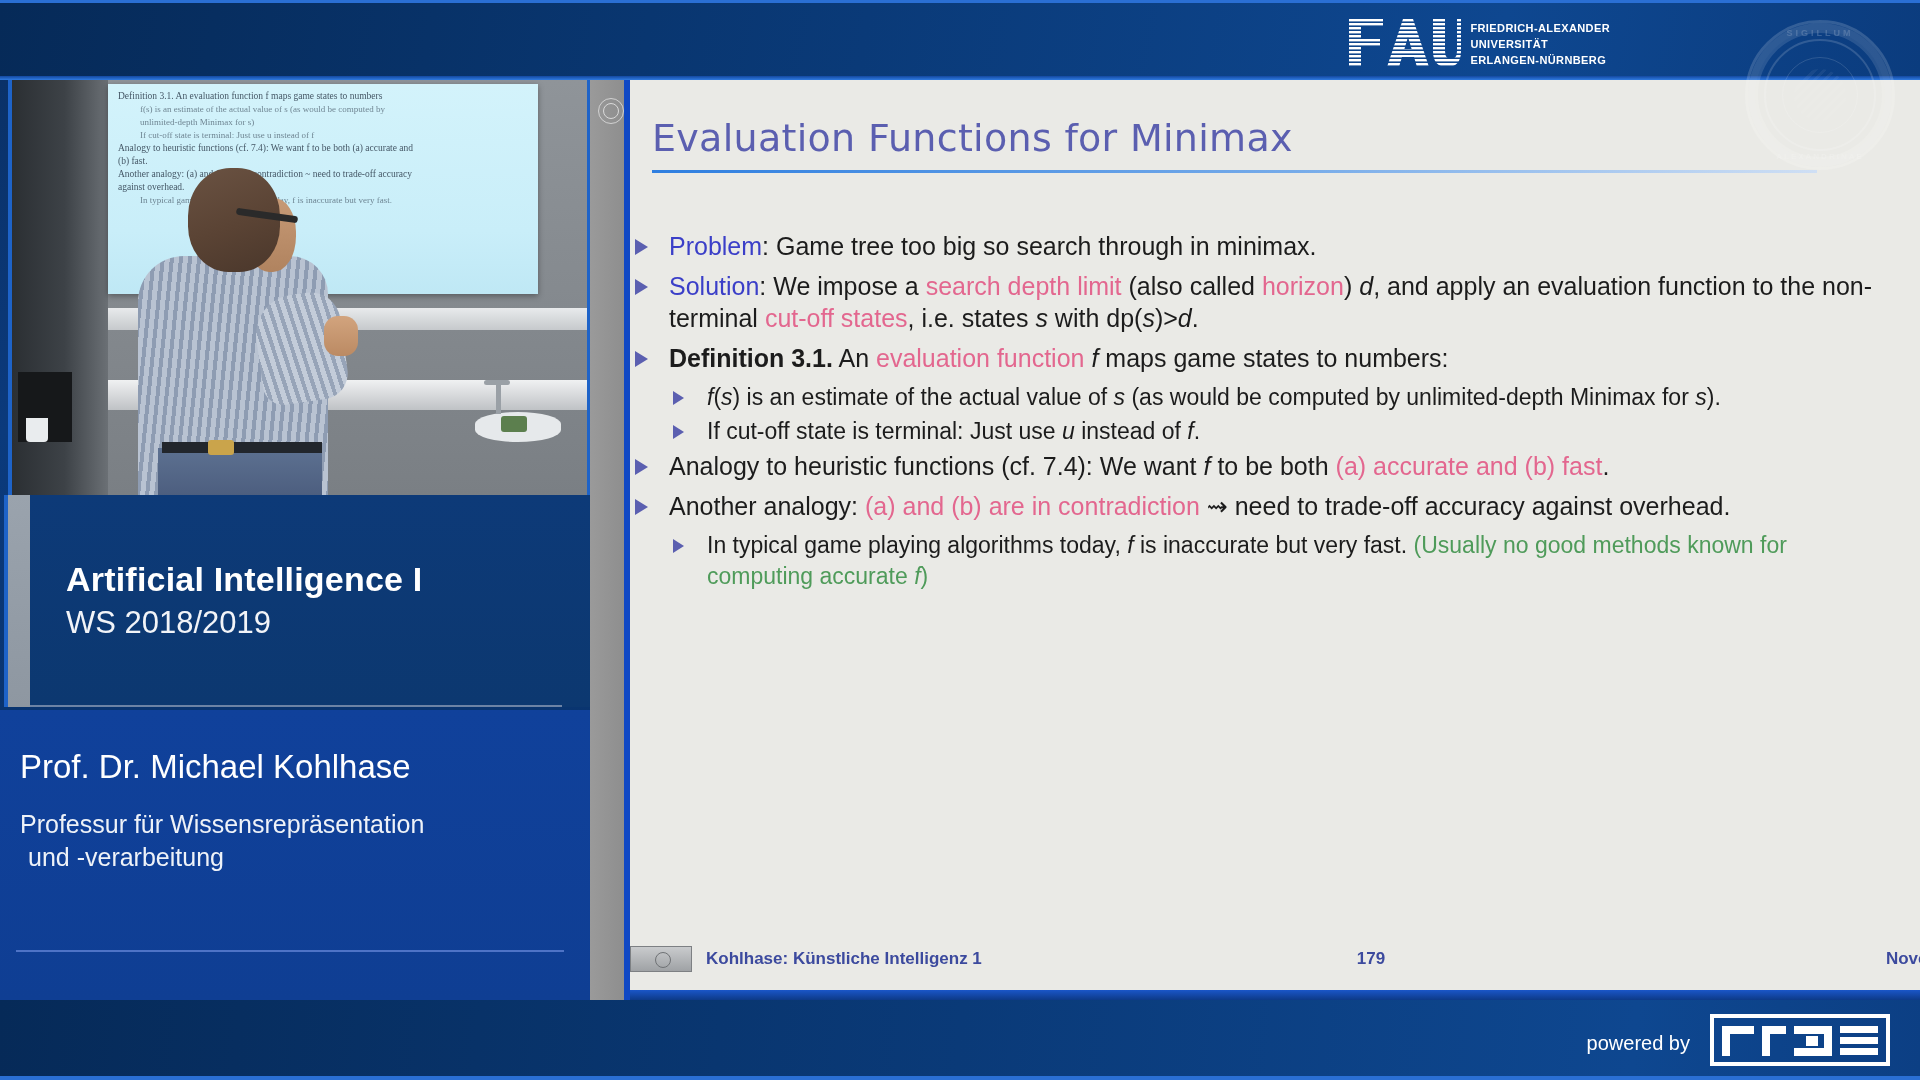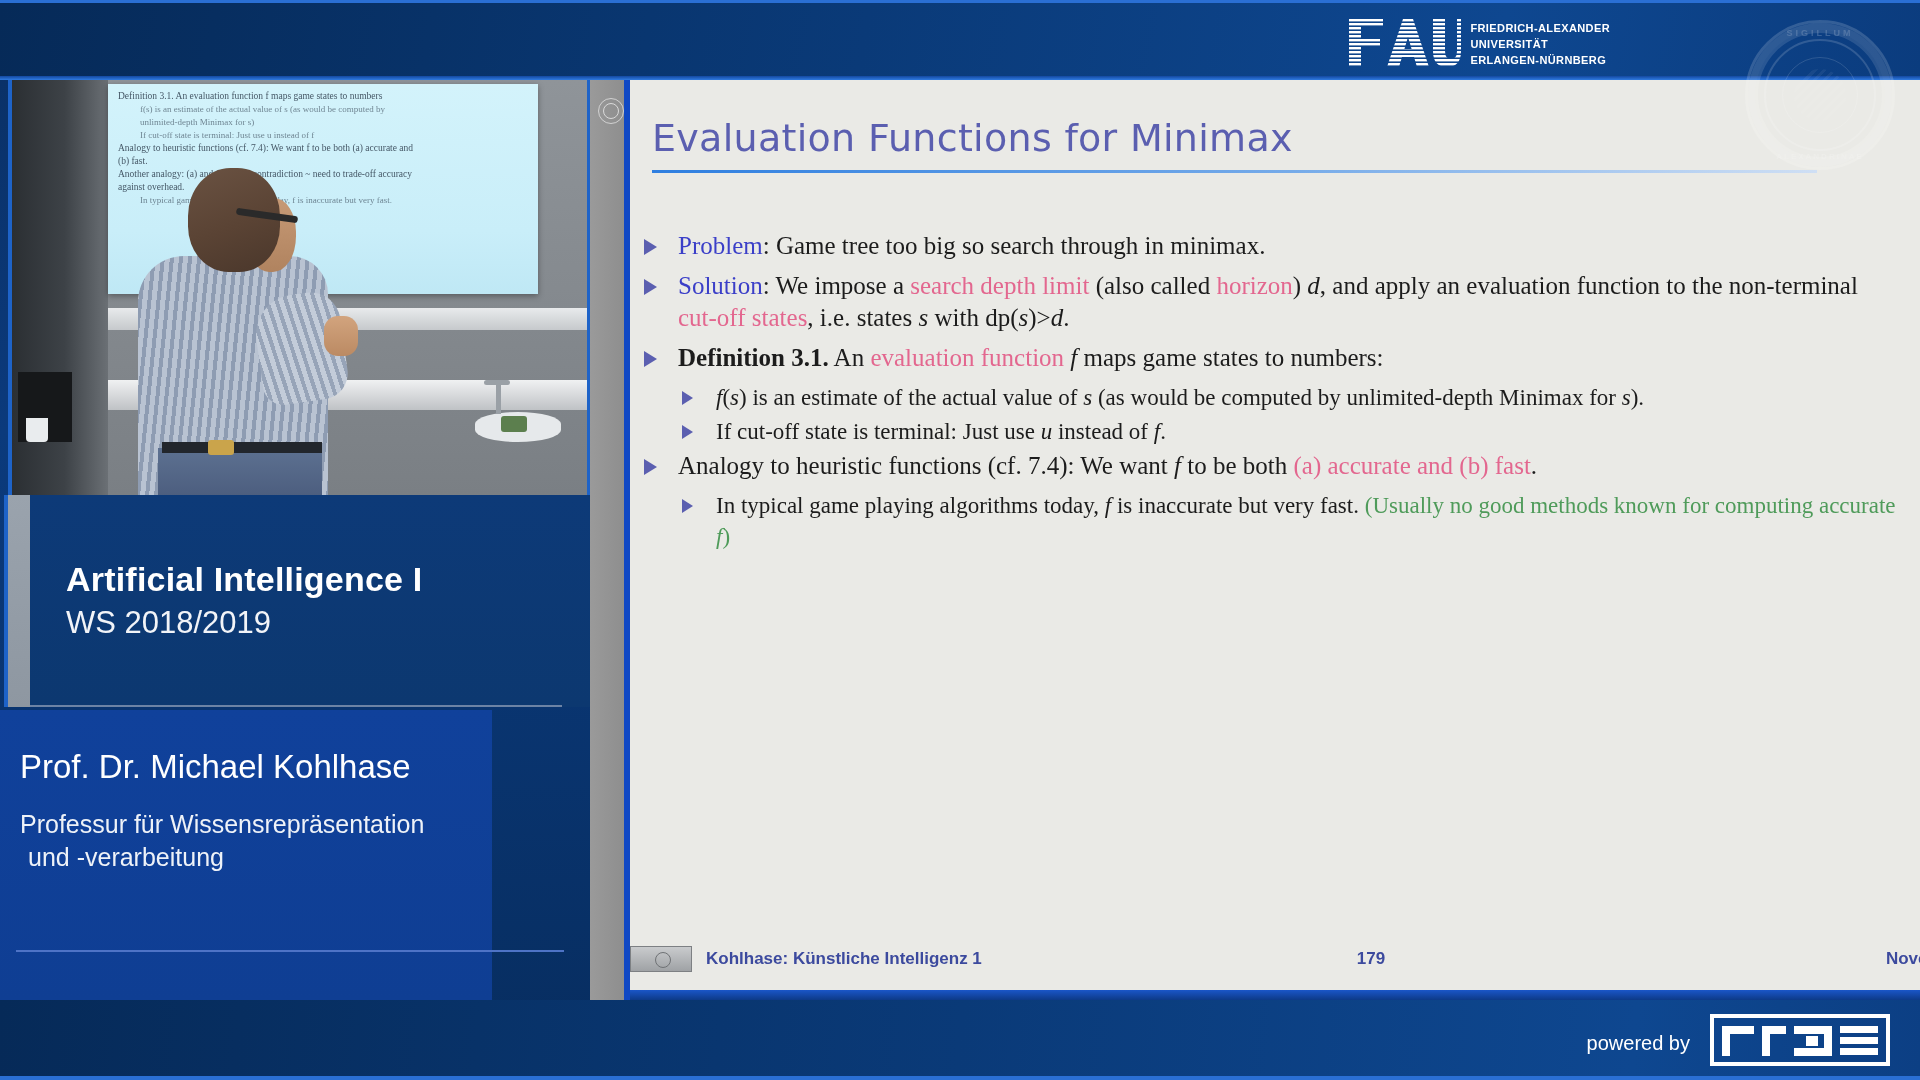--- a/index.html
+++ b/index.html
@@ -94,21 +94,21 @@
                 background:linear-gradient(180deg,#0d3a78 0%,#0c3870 100%); }
   #titleblock .leftbar { position:absolute; left:0; top:0; width:22px; height:100%;
                 background:linear-gradient(180deg,#9aa3ad,#8e97a1); }
   #titleblock .leftbar:before { content:""; position:absolute; left:-4px; top:0; width:4px; height:100%; background:#1e63c8; }
   #lect-title { position:absolute; left:58px; top:65px; color:#fff; font-size:34px; font-weight:bold;
                 letter-spacing:.2px; white-space:nowrap; }
   #lect-term { position:absolute; left:58px; top:110px; color:#f2f4f8; font-size:31px; white-space:nowrap; }
   #titleblock .hr { position:absolute; left:22px; bottom:0; width:532px; height:2px; background:#6c83a5; }
 
   
-  #presenter { position:absolute; left:0; top:630px; width:492px; height:290px;
+  #presenter { position:absolute; left:0; top:630px; width:590px; height:290px;
                background:linear-gradient(180deg,#10419b 0%,#0f3e93 100%); }
   #pres-name { position:absolute; left:20px; top:38px; color:#fff; font-size:33px; white-space:nowrap; }
   #pres-role1 { position:absolute; left:20px; top:100px; color:#eef2f8; font-size:25px; white-space:nowrap; }
   #pres-role2 { position:absolute; left:20px; top:133px; color:#eef2f8; font-size:25px; white-space:nowrap;margin-left:8px; }
   #presenter .hr { position:absolute; left:16px; top:240px; width:548px; height:2px; background:#4e73c6; }
 
   
   #slide { position:absolute; left:590px; top:80px; width:1330px; height:920px;
            background:#eaeae6; overflow:hidden; }
   #slide .sidegray { position:absolute; left:0; top:0; width:34px; height:100%;
@@ -116,22 +116,22 @@
   #slide .sideblue { position:absolute; left:34px; top:0; width:6px; height:100%; background:#1048c4; }
   #slide-emblem { position:absolute; left:8px; top:18px; width:26px; height:26px; border-radius:50%;
            border:1.5px solid #dcdcdc; opacity:.85; }
   #slide-emblem:after { content:""; position:absolute; inset:4px; border-radius:50%; border:1px solid #e6e6e6; }
 
   #slide-title { position:absolute; left:62px; top:36px; color:#5b5fb0; font-size:38px;
                  font-family:"DejaVu Sans", sans-serif; letter-spacing:.3px; white-space:nowrap; }
   #title-rule { position:absolute; left:62px; top:90px; width:1165px; height:3px;
                 background:linear-gradient(90deg,#2f7fe0 0%,#76abe9 55%,#cfdff4 100%); }
 
-  #body { position:absolute; left:46px; top:150px; width:1265px;
-          font-family:Liberation Serif, serif; color:#1c1c1c; }
+  #body { position:absolute; left:37px; top:150px; width:1265px;
+          font-family:Liberation Sans, sans-serif; color:#1c1c1c; }
   .itm { position:relative; padding-left:42px; margin-bottom:8px; font-size:25px; line-height:32px; }
   .itm.l2 { padding-left:40px; margin-left:40px; font-size:23px; line-height:31px; margin-bottom:3px; }
   .tri { position:absolute; left:8px; top:9px; width:0; height:0;
          border-left:13px solid #5b5fb0; border-top:8px solid transparent; border-bottom:8px solid transparent; }
   .itm.l2 .tri { left:6px; top:9px; border-left-width:11px; border-top-width:7px; border-bottom-width:7px; }
   .kw { color:#3b3fc8; }
   .pk { color:#e3678f; }
   .gr { color:#4f9b5a; }
   .it { font-style:italic; }
   .bd { font-weight:bold; }
@@ -256,20 +256,21 @@
     <div id="slide-title">Evaluation Functions for Minimax</div>
     <div id="title-rule"></div>
 
     <div id="body">
         <div class="itm"><span class="tri"></span><span class="kw">Problem</span><span>: Game tree too big so search through in minimax.</span></div>
         <div class="itm"><span class="tri"></span><span class="kw">Solution</span><span>: We impose a </span><span class="pk">search depth limit</span><span> (also called </span><span class="pk">horizon</span><span>) </span><span class="it">d</span><span>, and apply an evaluation function to the non-terminal </span><span class="pk">cut-off states</span><span>, i.e. states </span><span class="it">s</span><span> with dp(</span><span class="it">s</span><span>)&gt;</span><span class="it">d</span><span>.</span></div>
         <div class="itm"><span class="tri"></span><span class="bd">Definition 3.1.</span><span> An </span><span class="pk">evaluation function</span><span> </span><span class="it">f</span><span> maps game states to numbers:</span></div>
         <div class="itm l2"><span class="tri"></span><span class="it">f</span><span>(</span><span class="it">s</span><span>) is an estimate of the actual value of </span><span class="it">s</span><span> (as would be computed by unlimited-depth Minimax for </span><span class="it">s</span><span>).</span></div>
         <div class="itm l2"><span class="tri"></span><span>If cut-off state is terminal: Just use </span><span class="it">u</span><span> instead of </span><span class="it">f</span><span>.</span></div>
         <div class="itm"><span class="tri"></span><span>Analogy to heuristic functions (cf. 7.4): We want </span><span class="it">f</span><span> to be both </span><span class="pk">(a) accurate and (b) fast</span><span>.</span></div>
+        <div class="itm"><span class="tri"></span><span>Another analogy: </span><span class="pk">(a) and (b) are in contradiction</span><span> ⇝ need to trade-off accuracy against overhead.</span></div>
         <div class="itm l2"><span class="tri"></span><span>In typical game playing algorithms today, </span><span class="it">f</span><span> is inaccurate but very fast.   </span><span class="gr">(Usually no good methods known for computing accurate </span><span class="gr it">f</span><span class="gr">)</span></div>
       </div>
 
     <div id="slide-footer">
       <div id="sf-icon"></div>
       <div id="sf-title">Kohlhase: Künstliche Intelligenz 1</div>
       <div id="sf-page">179</div>
       <div id="sf-date">November 21, 2018</div>
       <div id="sf-logo" class="fau-logo">
         <svg width="54" height="22" viewBox="0 0 112 48" aria-hidden="true">

